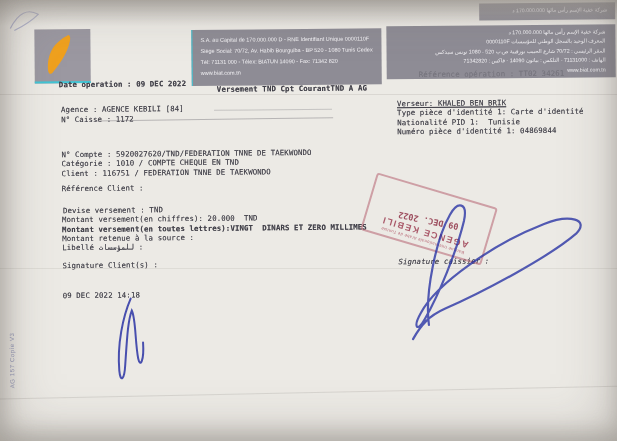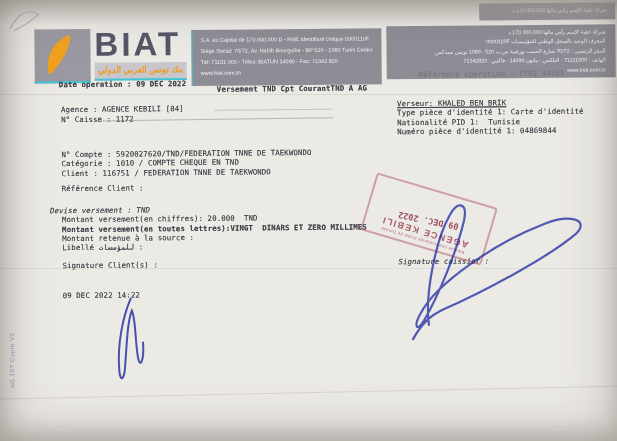--- a/index.html
+++ b/index.html
@@ -37,22 +37,20 @@
 <body>
 
 <div class="scan">
   <div class="sheet">
 
     <div class="logo-box">
       <svg width="56" height="50" viewBox="0 0 56 50">
         <path d="M34 6 C20 13 12 24 13.5 42 C14.2 45 16.6 45.6 18.6 42.6 C27 32.5 33 23 35.4 12.4 C36.2 8.6 35.8 6.6 34 6 Z" fill="#f0a11e"></path>
       </svg>
     </div>
-    <div class="brand">BIAT</div>
-    <div class="brand-band">بنك تونس العربي الدولي</div>
 
     <div class="info-center">
       <div>S.A. au Capital de 170.000.000 D - RNE Identifiant Unique 0000110F</div>
       <div>Siège Social: 70/72, Av. Habib Bourguiba - BP 520 - 1080 Tunis Cedex</div>
       <div>Tél: 71131 000 - Télex: BIATUN 14090 - Fax: 71342 820</div>
       <div>www.biat.com.tn</div>
     </div>
 
     <div class="corner-strip">شركة خفية الإسم رأس مالها 170.000.000 د</div>
 
@@ -74,28 +72,28 @@
     <div class="t mono" style="left:398px;top:100px;text-decoration:underline;">Verseur: KHALED BEN BRIK</div>
     <div class="t mono" style="left:398px;top:109.3px;">Type pièce d'identité 1: Carte d'identité</div>
     <div class="t mono" style="left:398px;top:118.6px;">Nationalité PID 1:  Tunisie</div>
     <div class="t mono" style="left:398px;top:127.9px;">Numéro pièce d'identité 1: 04869844</div>
 
     <div class="t mono" style="left:62px;top:148px;">N° Compte : 5920027620/TND/FEDERATION TNNE DE TAEKWONDO</div>
     <div class="t mono" style="left:62px;top:157.3px;">Catégorie : 1010 / COMPTE CHEQUE EN TND</div>
     <div class="t mono" style="left:62px;top:166.6px;">Client : 116751 / FEDERATION TNNE DE TAEKWONDO</div>
     <div class="t mono" style="left:62px;top:182px;">Référence Client :</div>
 
-    <div class="t mono" style="left:50px;top:204px;font-style:italic;">Devise versement : TND</div>
+    <div class="t mono" style="left:63px;top:204px;">Devise versement : TND</div>
     <div class="t mono" style="left:62px;top:213.3px;">Montant versement(en chiffres): 20.000  TND</div>
     <div class="t mono bold" style="left:62px;top:222.6px;">Montant versement(en toutes lettres):VINGT  DINARS ET ZERO MILLIMES</div>
     <div class="t mono" style="left:62px;top:231.9px;">Montant retenue à la source :</div>
     <div class="t mono" style="left:62px;top:241.2px;">Libellé للمؤسسات :</div>
 
     <div class="t mono" style="left:62px;top:259px;">Signature Client(s) :</div>
-    <div class="t mono" style="left:62px;top:289px;">09 DEC 2022 14:22</div>
+    <div class="t mono" style="left:62px;top:289px;">09 DEC 2022 14:18</div>
     <div class="t mono" style="left:398px;top:258.3px;font-style:italic;">Signature caissier :</div>
 
     <div class="stamp">
       <div class="s1">Banque Internationale Arabe de Tunisie</div>
       <div class="s2">AGENCE KEBILI</div>
       <div class="s3">09 DEC. 2022</div>
     </div>
 
     <svg class="pen" style="left:100px;top:293px;" width="80" height="92" viewBox="0 0 80 92">
       <path d="M30 4 C22 22 16 50 18 76 C19 88 23 86 24 70 C26 44 27 26 31 16 C35 24 34 48 37 64 C39 74 43 66 42 48" fill="none" stroke="#2b34a5" stroke-width="2" stroke-linecap="round" opacity="0.85"></path>

